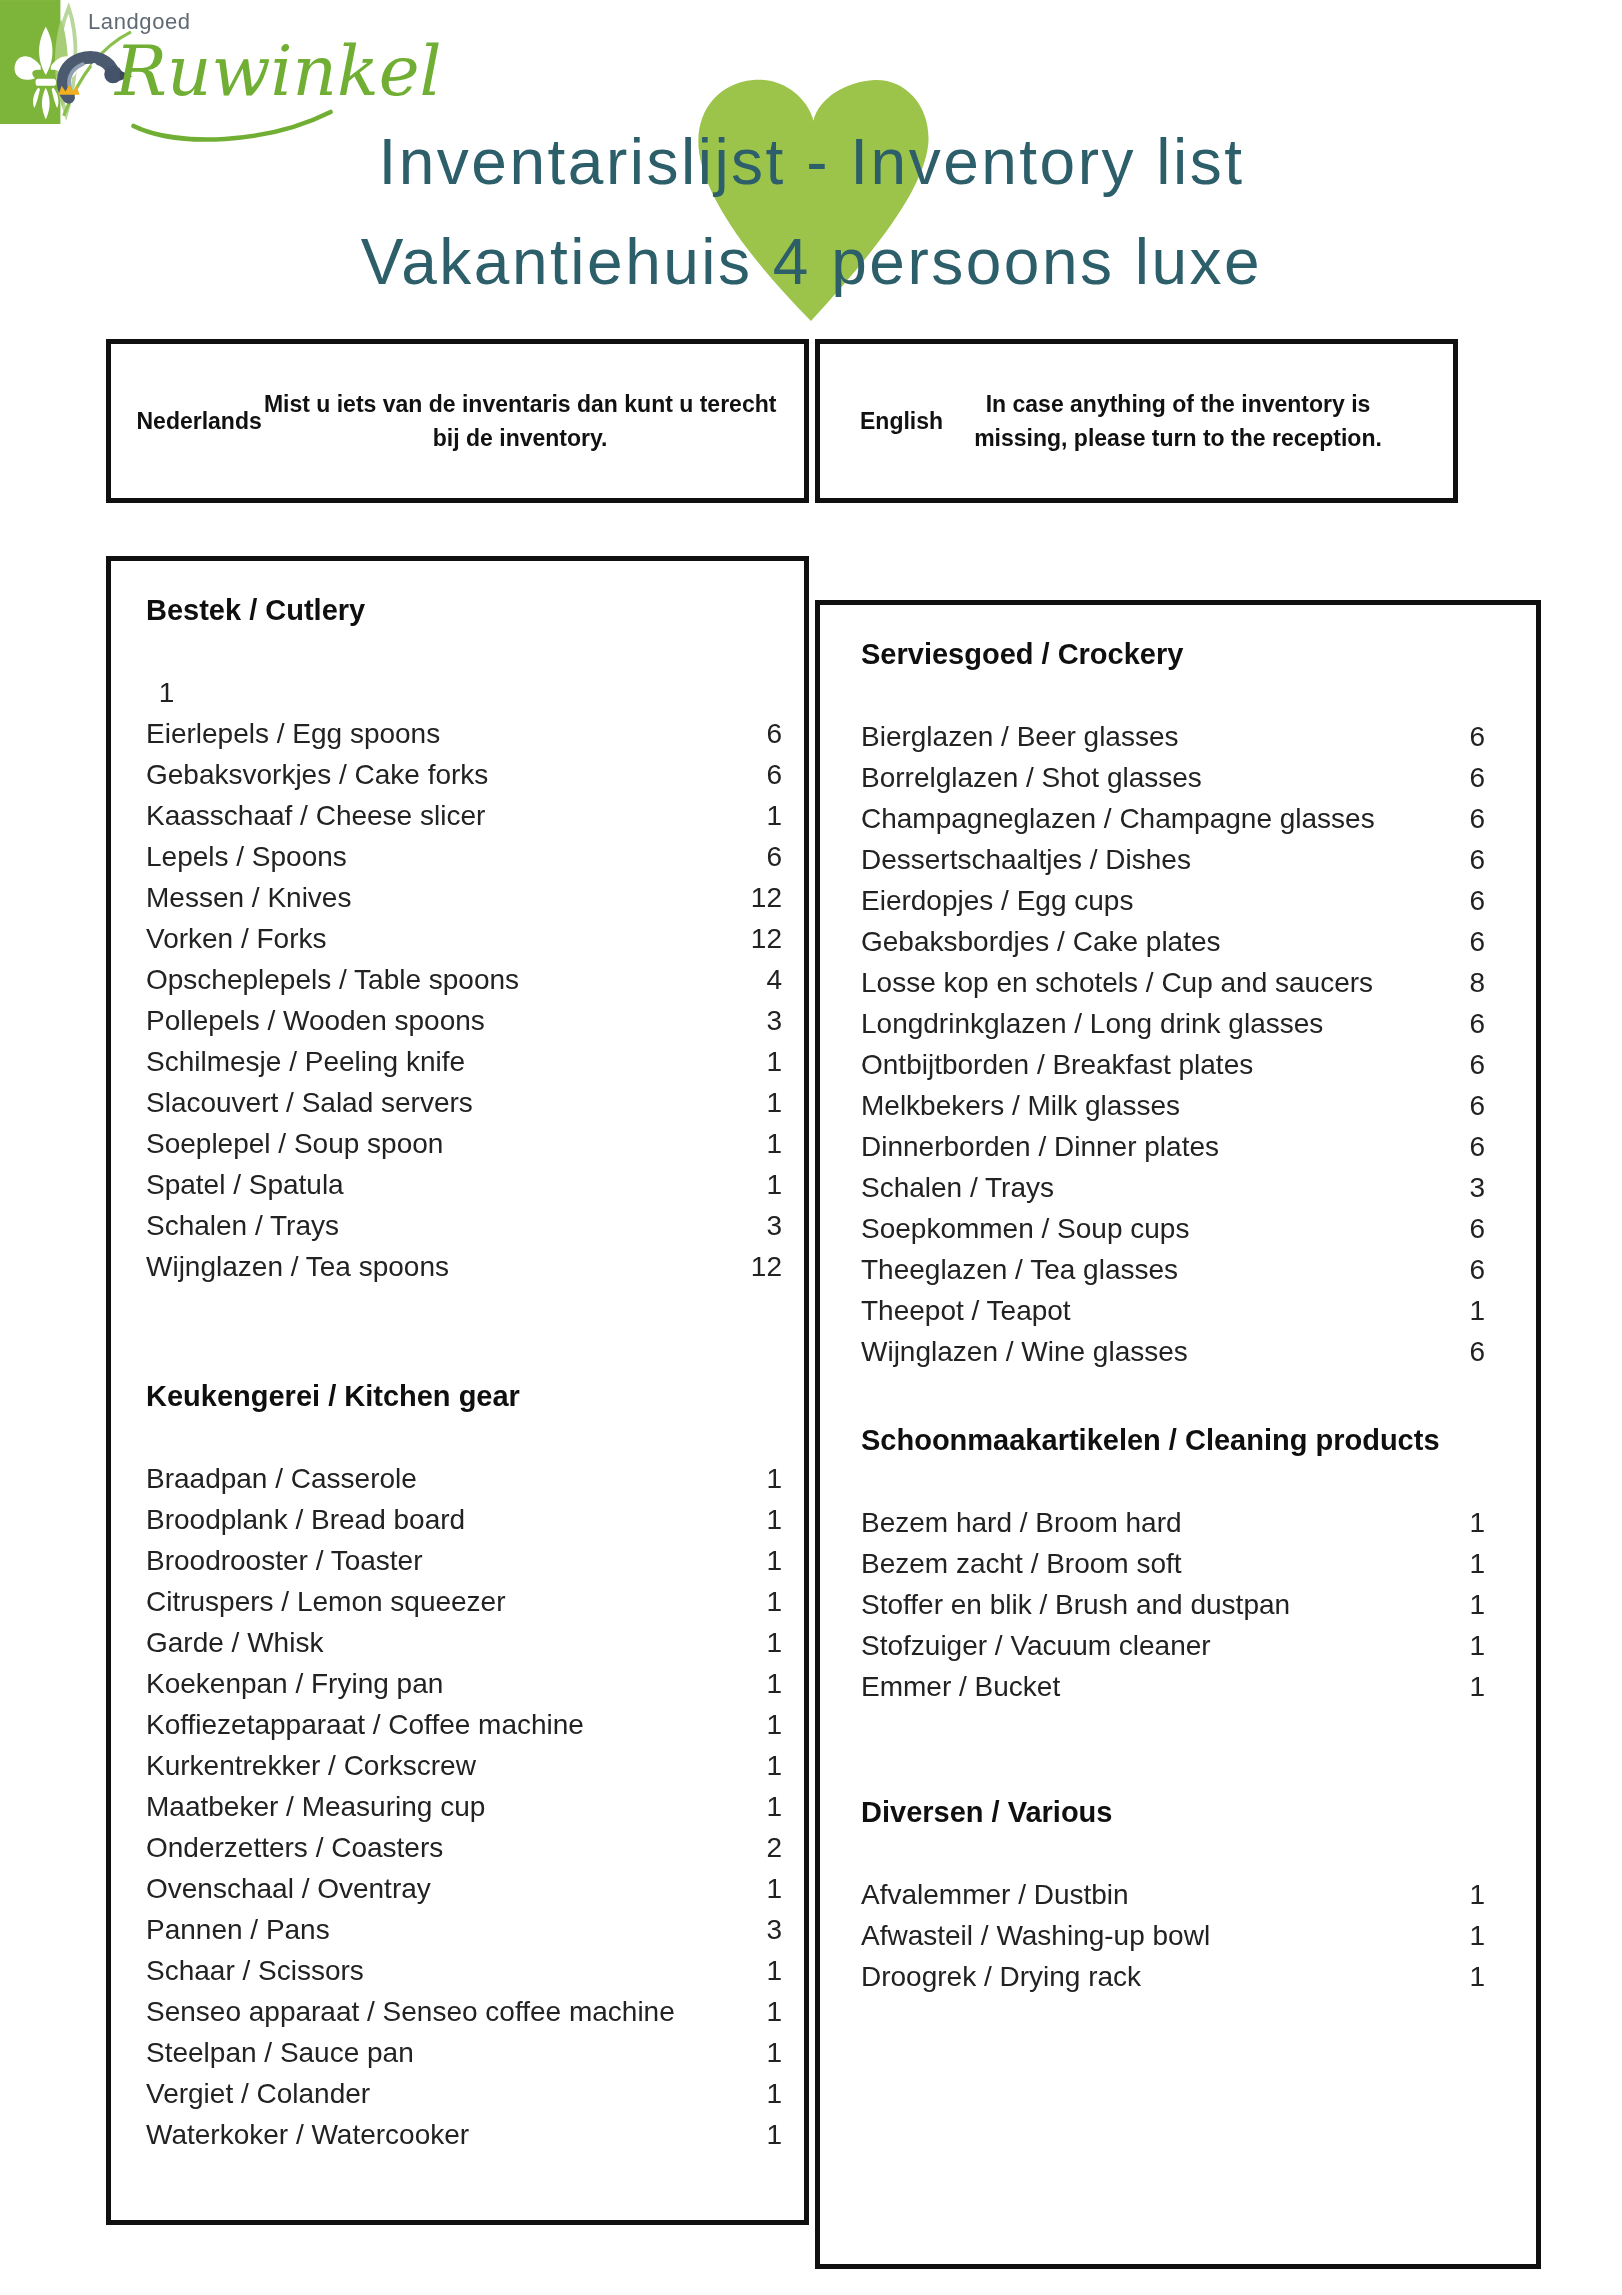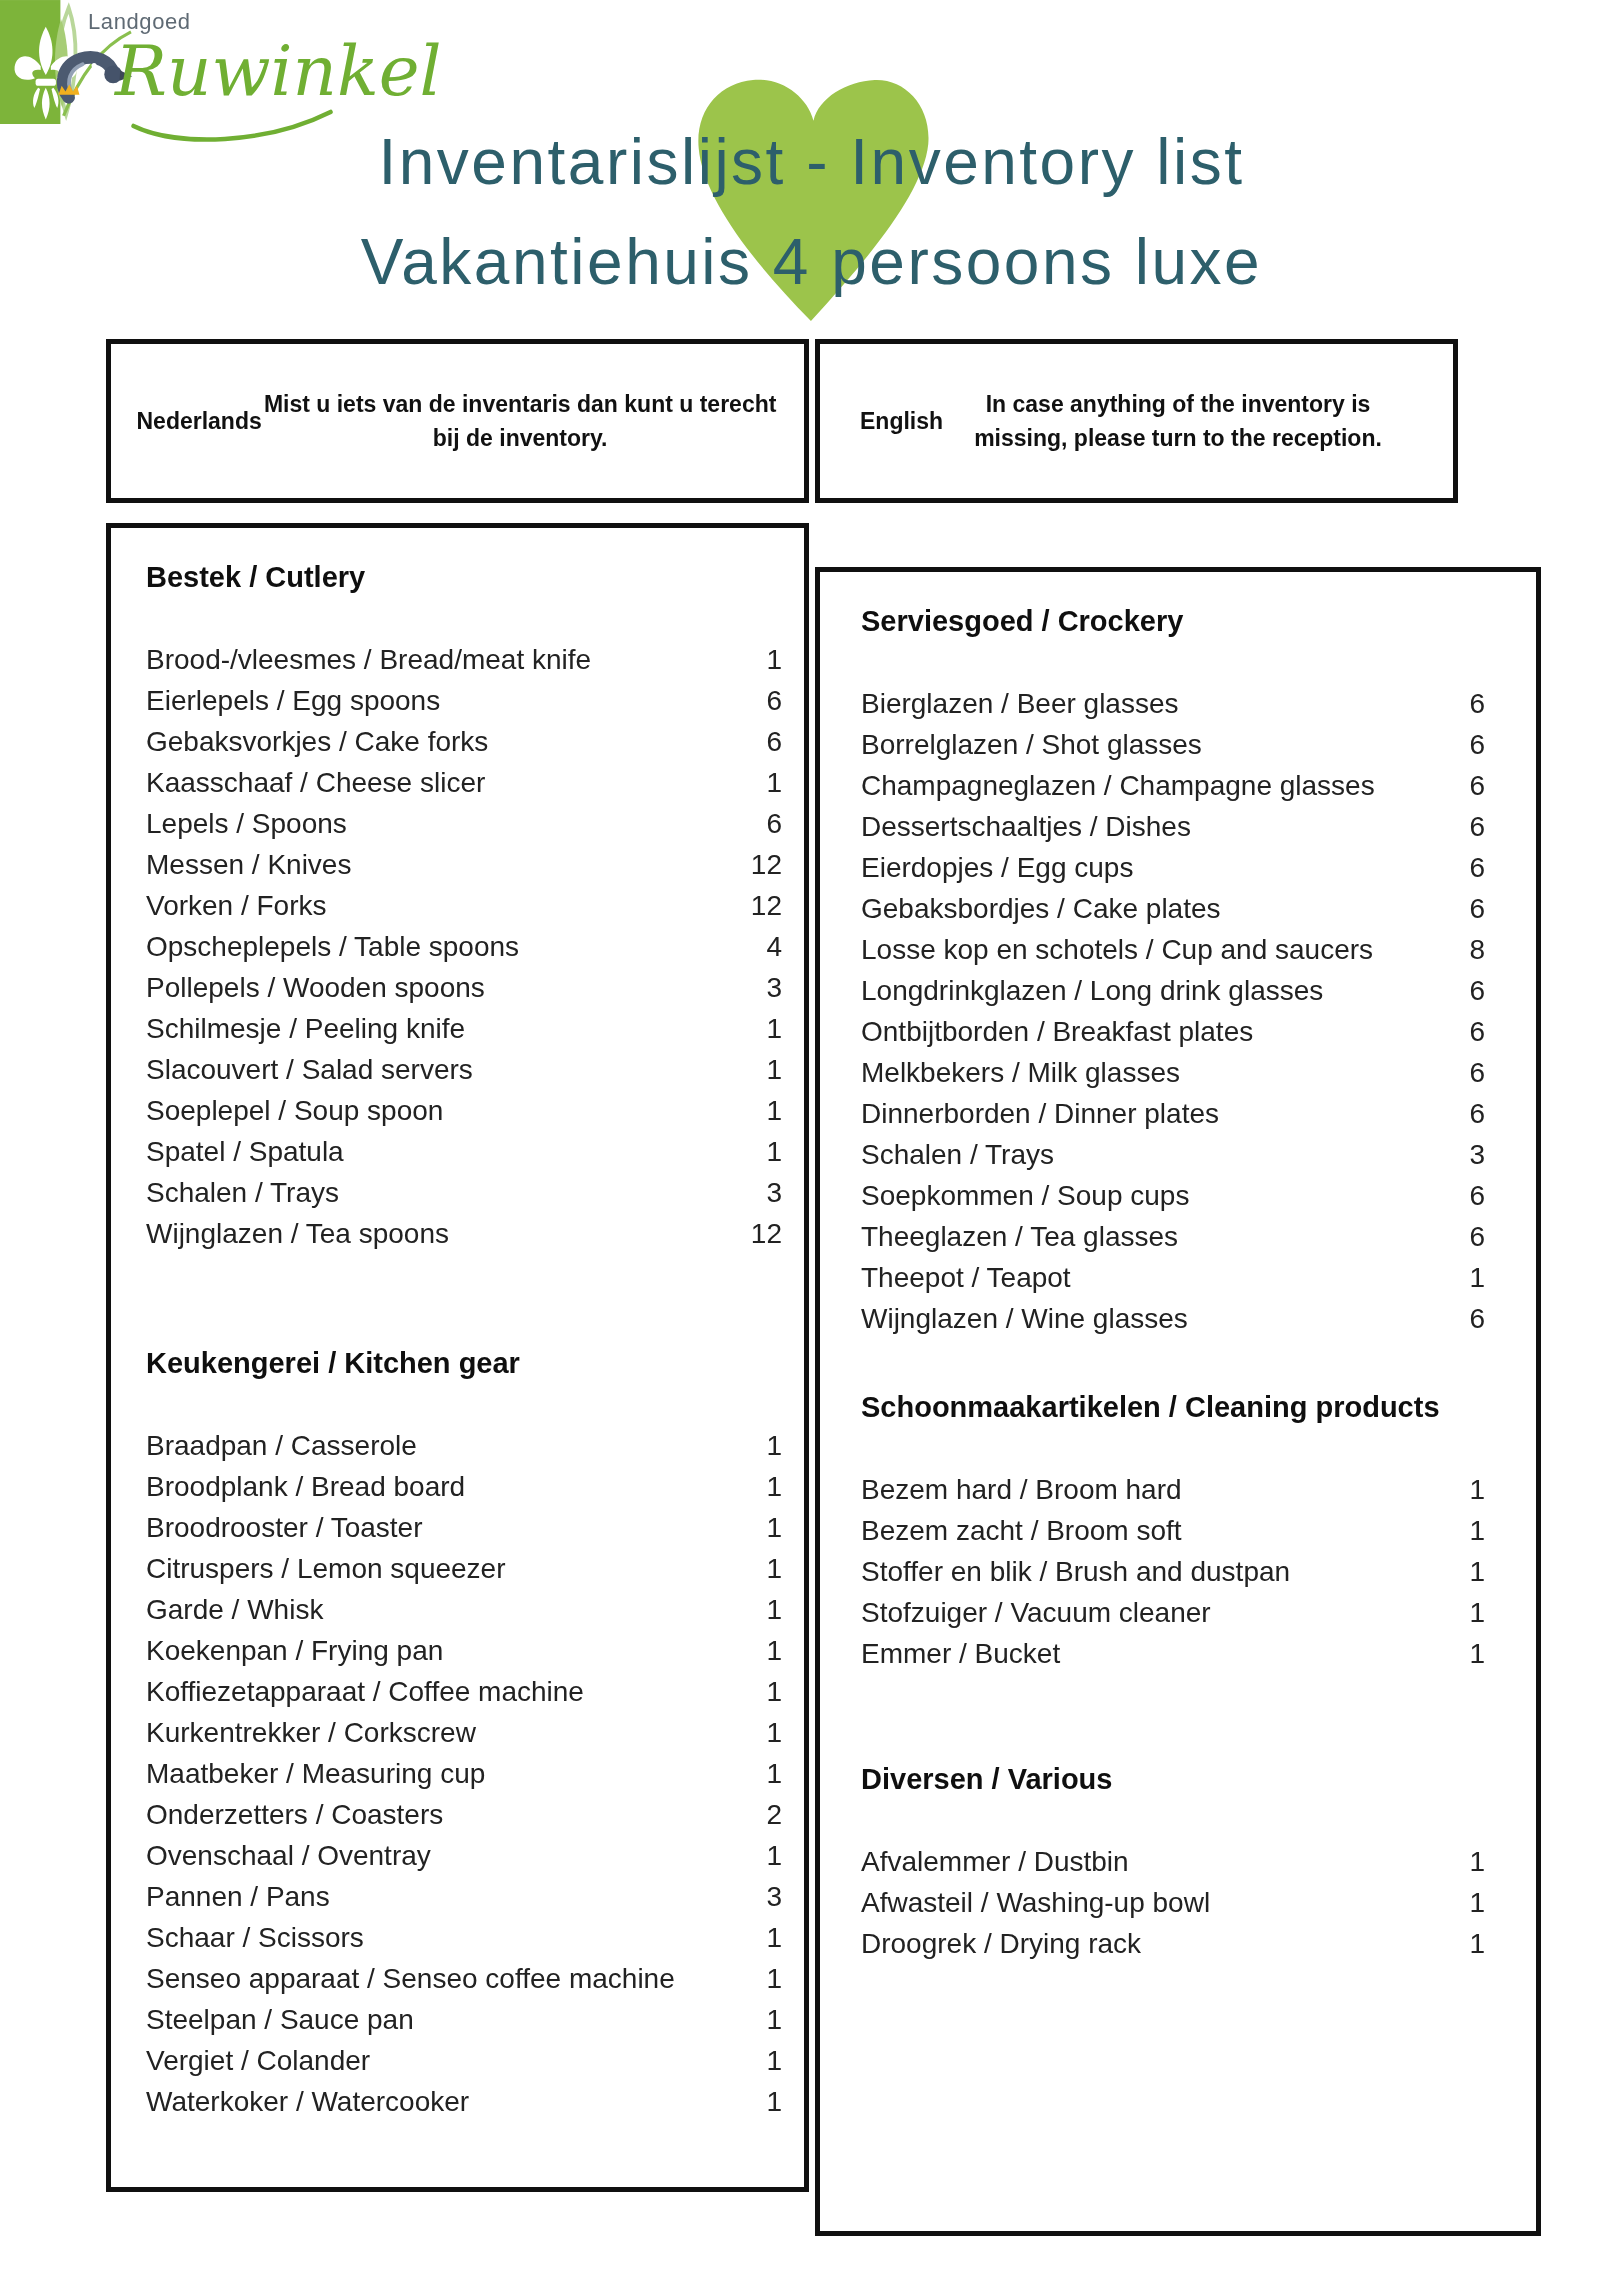--- a/index.html
+++ b/index.html
@@ -33,21 +33,21 @@
   .notice-box {
     position:absolute; top:339px; height:164px; border:5.1px solid #101010; background:#fff;
     display:flex; flex-direction:row; align-items:center; justify-content:center;
     text-align:center; font-weight:700; font-size:23px; line-height:34px; color:#111;
   }
   #notice-dutch   { left:106px;  width:703px; padding:0 25.5px; }
   #notice-english { left:815px; width:643px; padding:0 40px; }
 
   
   .main-box {
-    position:absolute; top:523px; height:1669px; border:5.1px solid #101010; background:#fff;
+    position:absolute; top:556px; height:1669px; border:5.1px solid #101010; background:#fff;
   }
   #inv-left  { left:106px;  width:703px; }
   #inv-right { left:815px; width:726px;margin-top:44px; }
 
   .section { position:absolute; }
   #inv-left  .section { left:35px;  right:22px; }
   #inv-right .section { left:41px;  right:51px; }
   .sec-0 { top:29px; }
   .sec-1 { top:815px; }
   .sec-2 { top:1187px; }
@@ -109,21 +109,20 @@
   <div id="notice-english" class="notice-box">
     <div>English</div>
     <div>In case anything of the inventory is missing, please turn to the reception.</div>
   </div>
 
   <div id="inv-left" class="main-box">
       <div class="section sec-0">
         <div class="sec-heading">Bestek / Cutlery</div>
         <div class="sec-spacer"></div>
         <div class="row">
-          <span class="item-name">Brood-/vleesmes / Bread/meat knife</span>
           <span class="item-qty">1</span>
         </div>
         <div class="row">
           <span class="item-name">Eierlepels / Egg spoons</span>
           <span class="item-qty">6</span>
         </div>
         <div class="row">
           <span class="item-name">Gebaksvorkjes / Cake forks</span>
           <span class="item-qty">6</span>
         </div>

